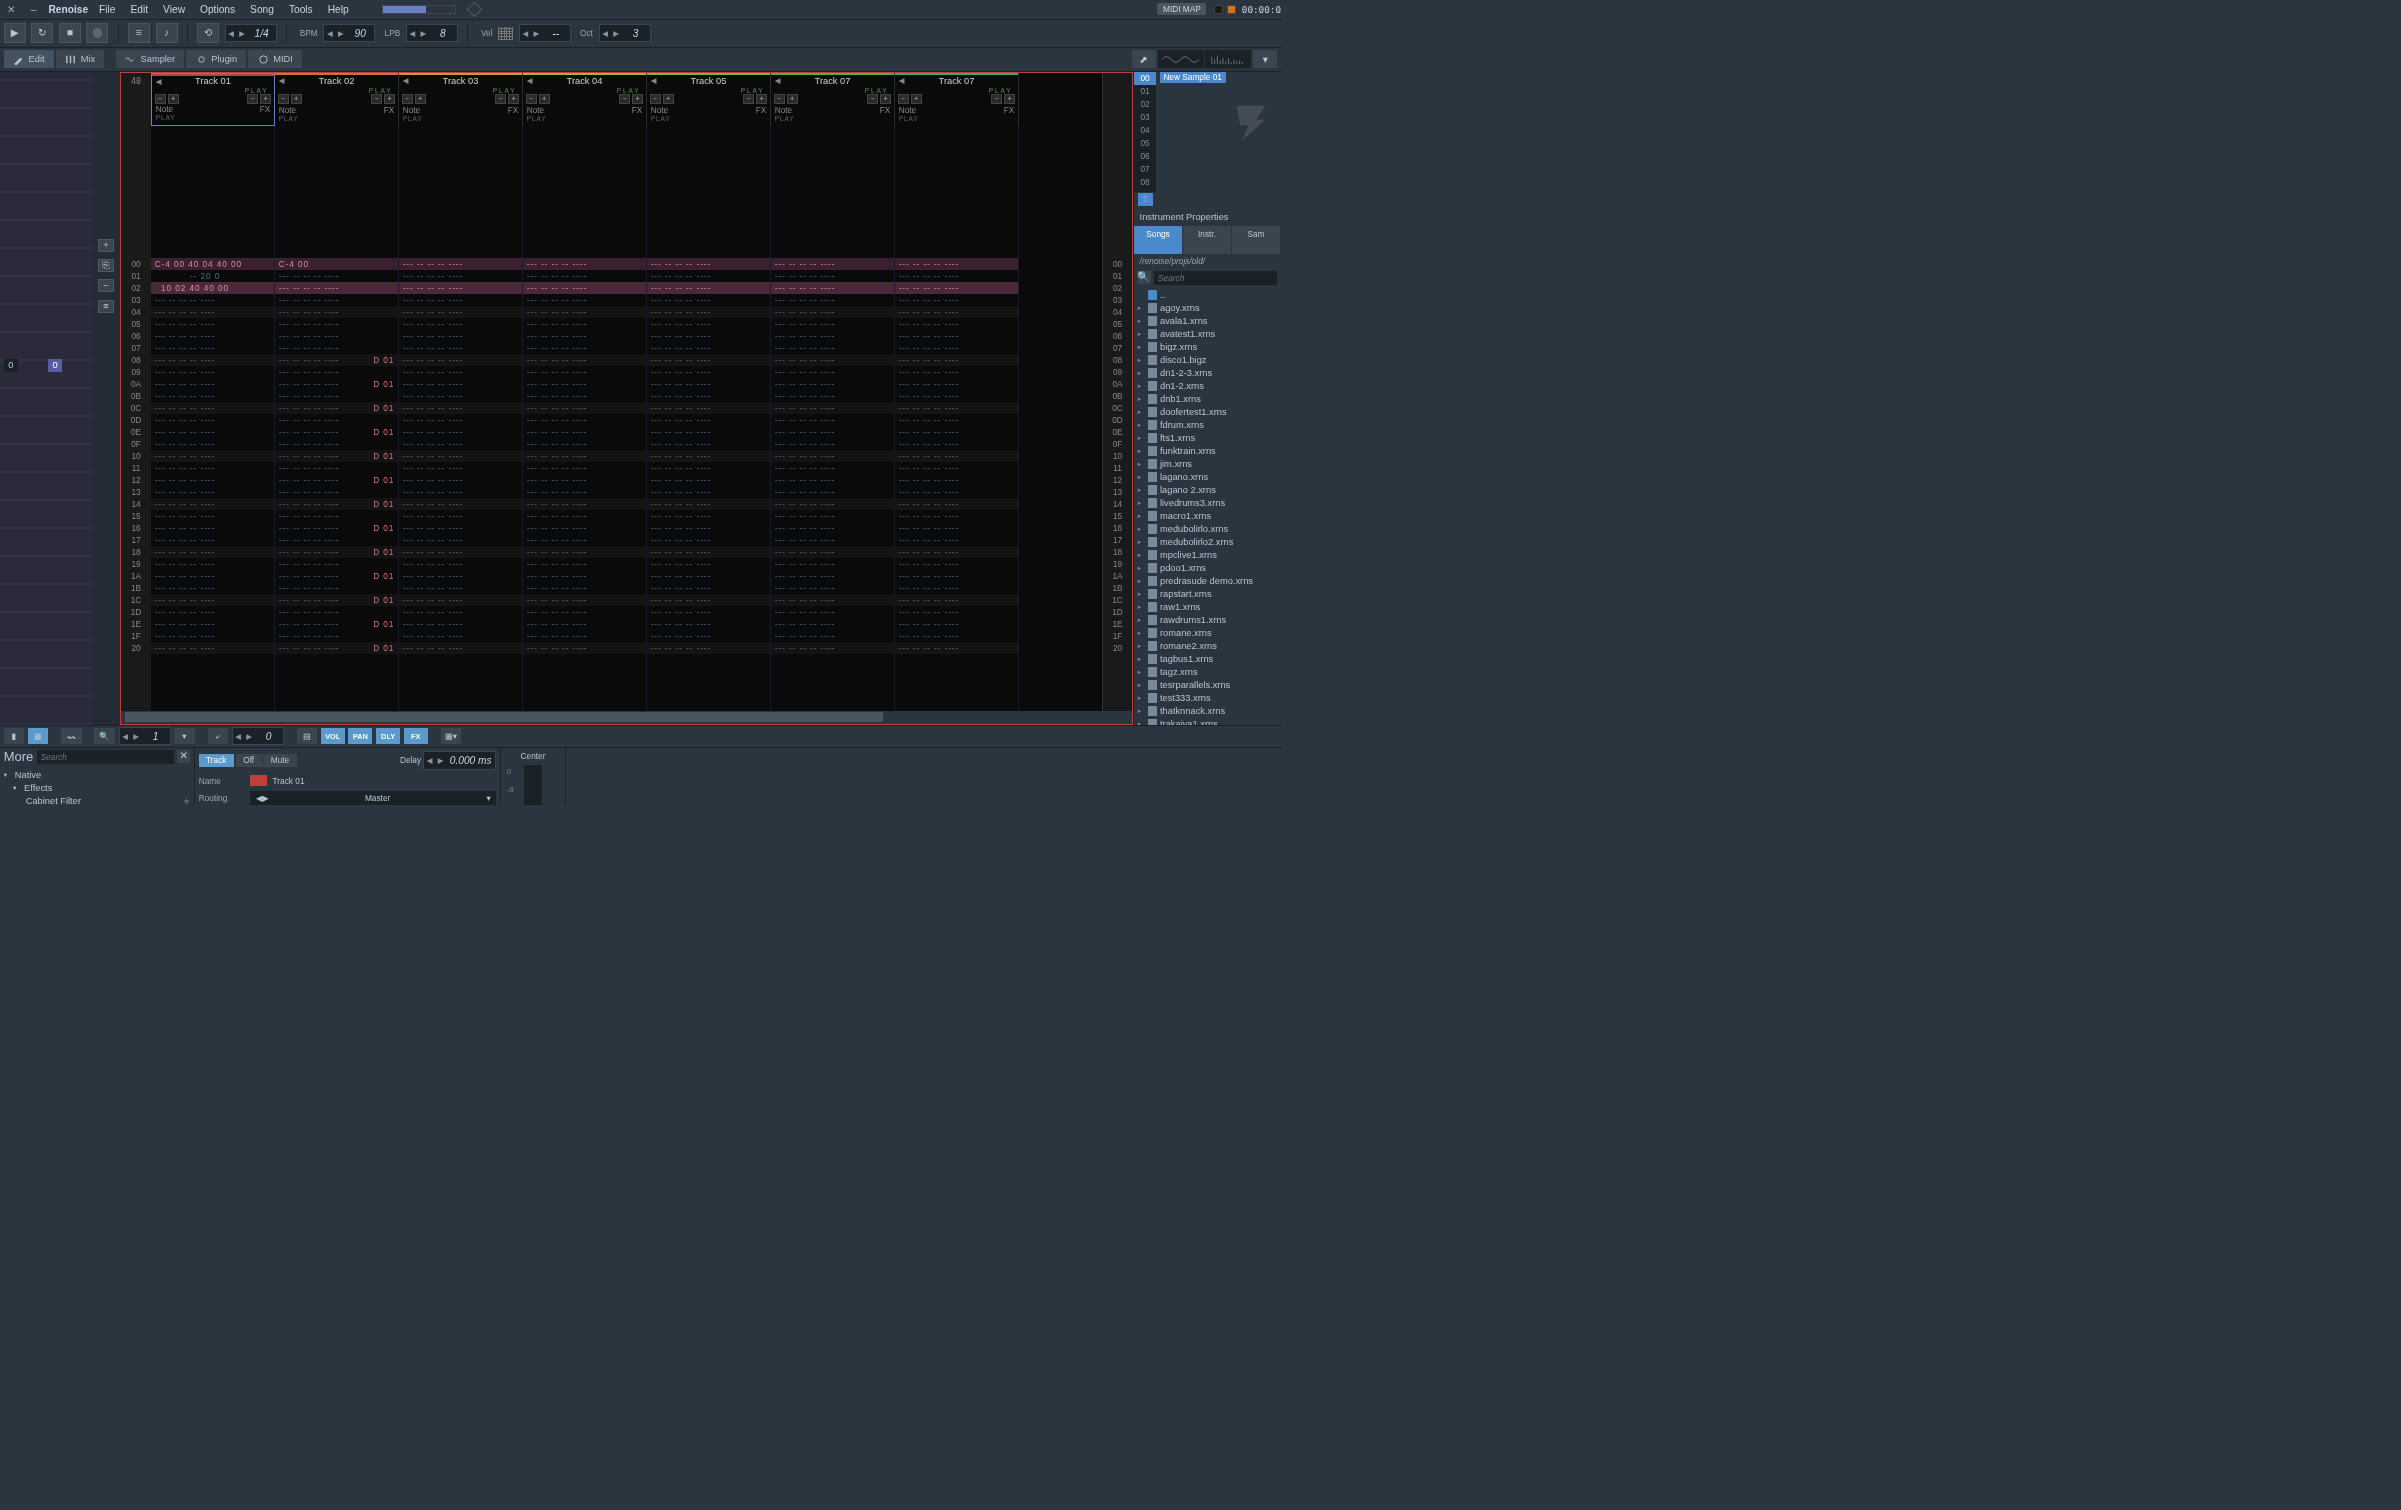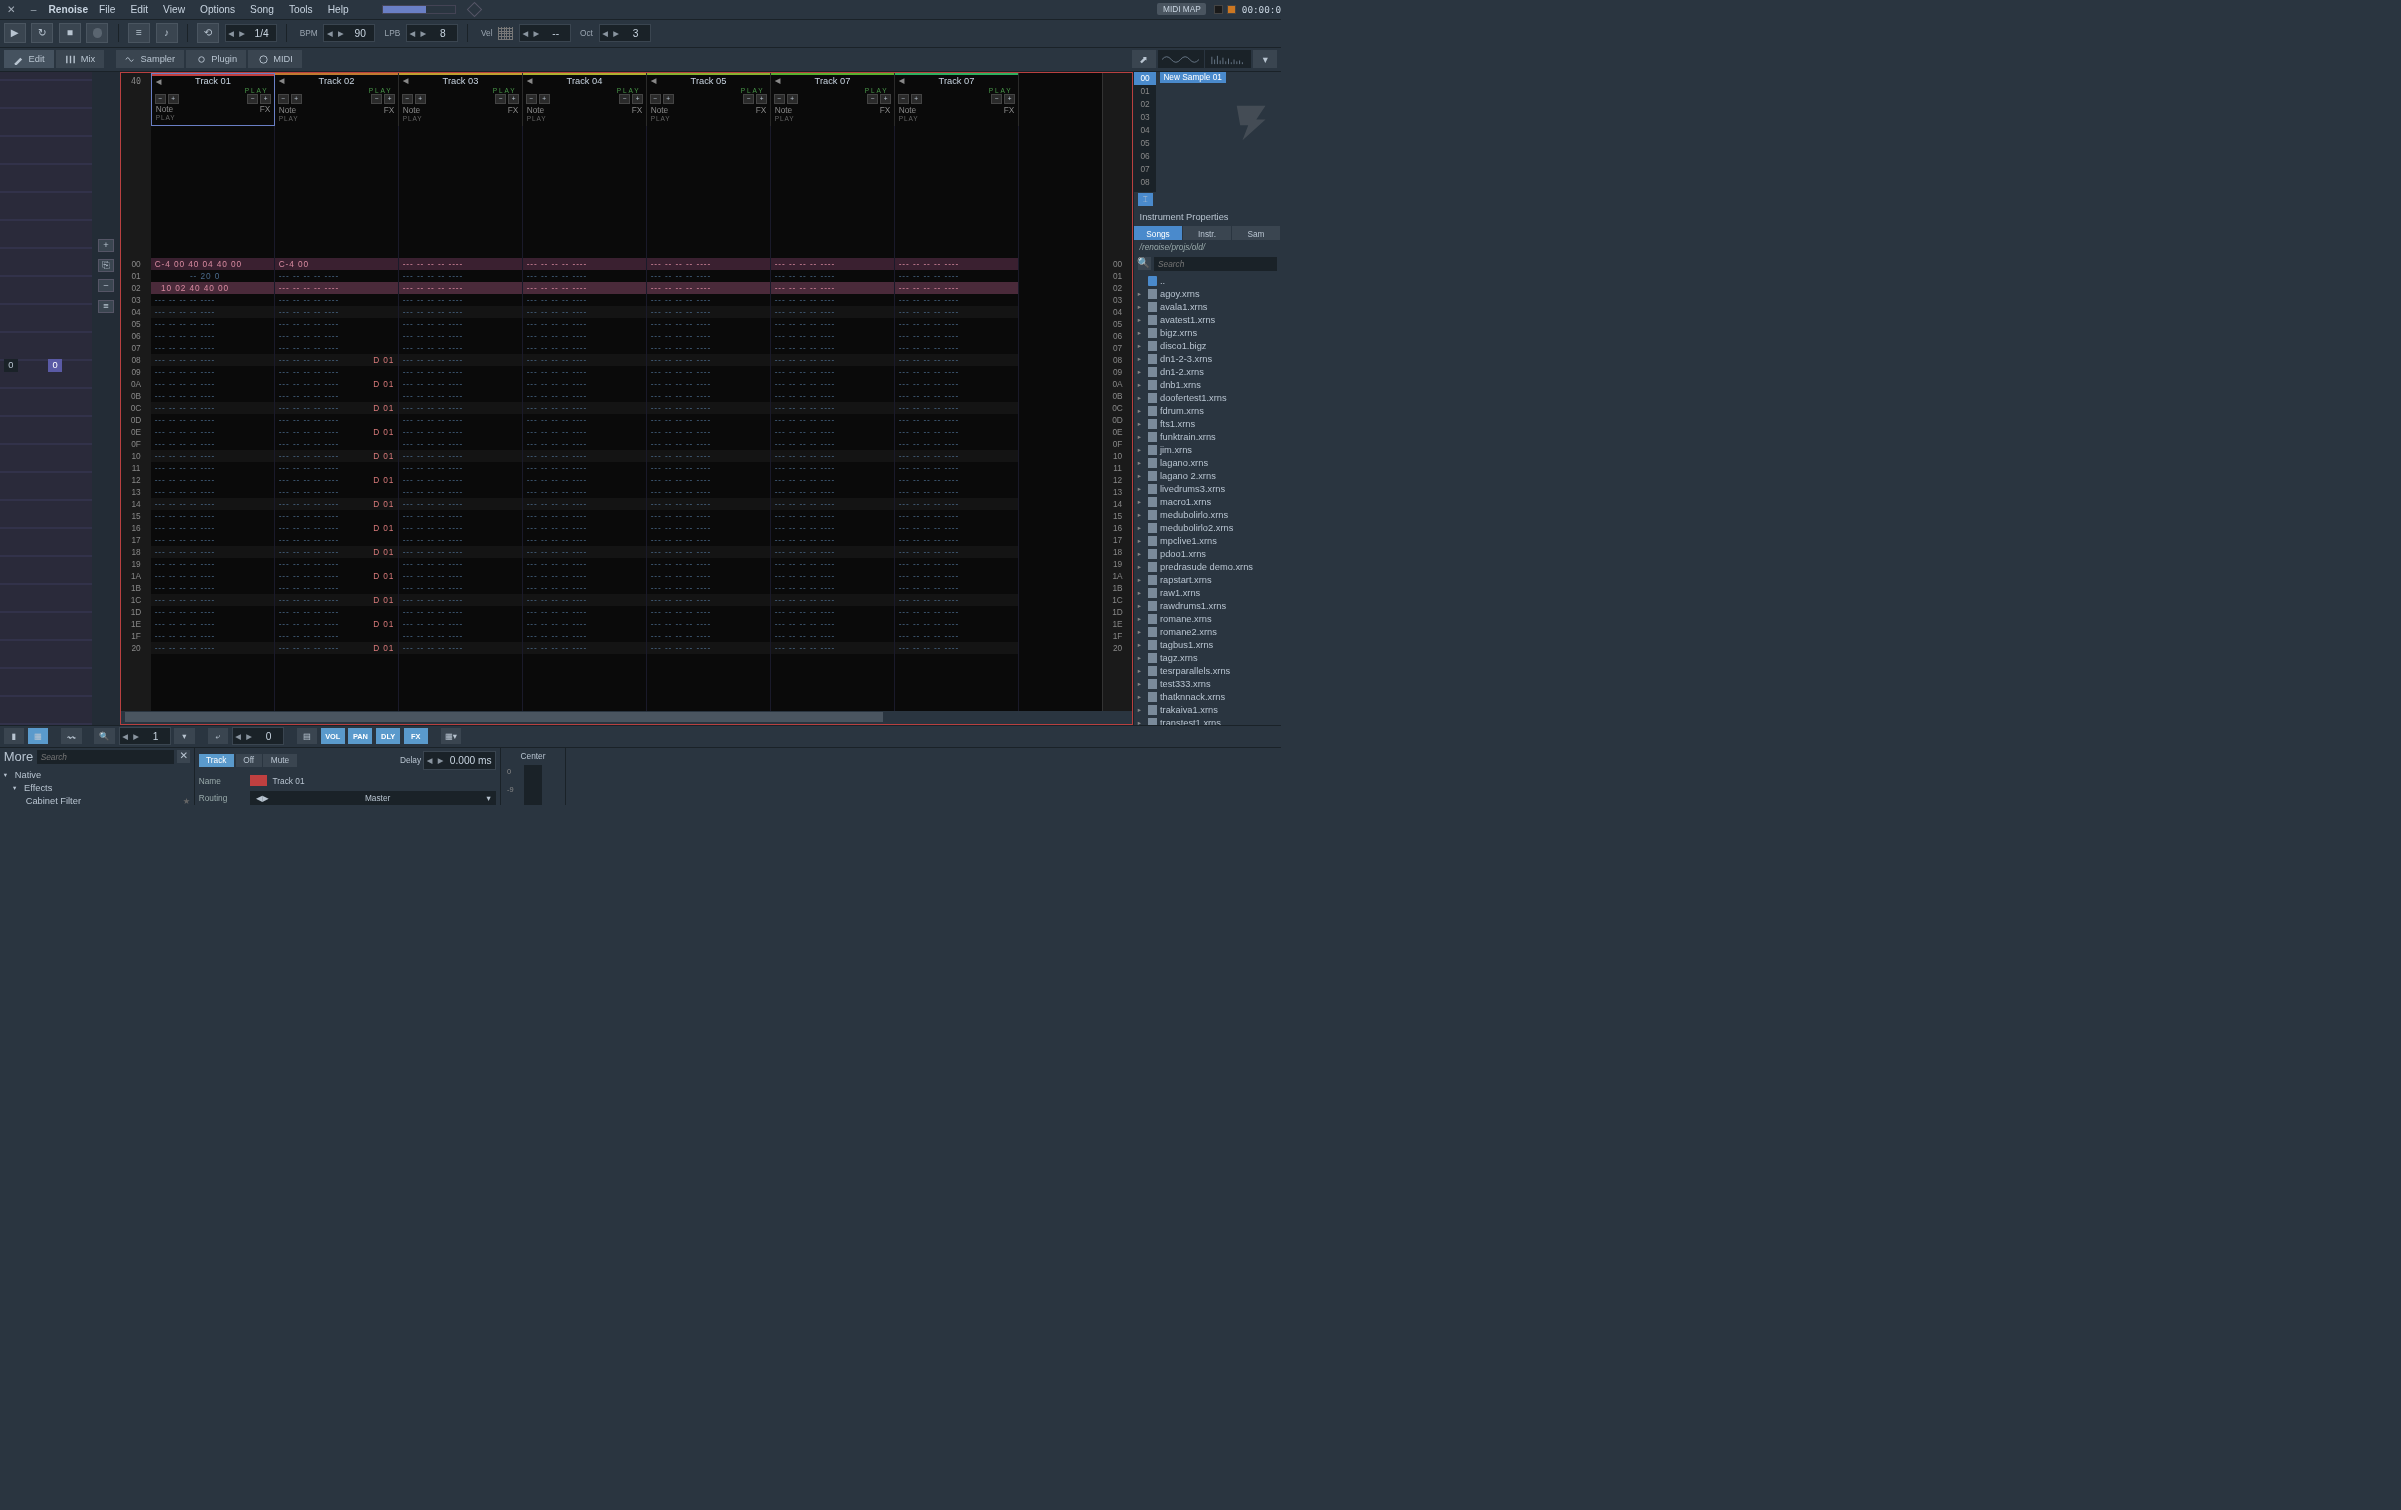--- a/index.html
+++ b/index.html
@@ -20,21 +20,21 @@
 
 
 .transport { height: 28px; background: #2a3540; display: flex; align-items: center; padding: 0 3.7px; gap: 5.6px; border-bottom: 0.9px solid #1a2228; }
 .tbtn { width: 22px; height: 20.4px; background: #3a4550; border: 0.9px solid #4a5560; display: flex; align-items: center; justify-content: center; cursor: pointer; color: #b8c4d0; }
 .tbtn.rec { background: #3a4550; }
 .tbtn.rec .dot { width: 9.3px; height: 9.3px; background: #5a6570; border-radius: 50%; }
 .tsep { width: 0.9px; height: 18.5px; background: #1a2228; margin: 0 3.7px; }
 .tlabel { color: #9aa5b0; font-size: 8.3px; margin-left: 3.7px; }
 .tspin { display: flex; align-items: center; height: 18.5px; background: #1a2228; border: 0.9px solid #3a4550; }
 .tspin .arr { width: 11px; text-align: center; cursor: pointer; font-size: 7.4px; color: #8a95a0; }
-.tspin .val { min-width: 28px; text-align: center; padding: 0 3.7px; color: #c8d4e0; }
+.tspin .val { min-width: 28px; text-align: center; padding: 0 3.7px; color: #c8d4e0; font-style: italic; }
 .vel-grid { width: 15px; height: 13px; background: repeating-linear-gradient(0deg, #777 0 0.9px, transparent 0.9px 2.8px), repeating-linear-gradient(90deg, #777 0 0.9px, transparent 0.9px 2.8px); }
 
 
 .modebar { height: 24px; background: #2a3540; display: flex; align-items: center; padding: 0 3.7px; gap: 1.9px; border-bottom: 0.9px solid #1a2228; }
 .modetab { padding: 3.7px 9.3px; background: #3a4550; display: flex; align-items: center; gap: 4.6px; cursor: pointer; font-size: 9.3px; }
 .modetab.active { background: #45525f; }
 .modebar .spacer { flex: 1; }
 .modebar .rbtn { width: 24px; height: 18.5px; background: #3a4550; display: flex; align-items: center; justify-content: center; cursor: pointer; }
 .modebar .wave-vis { width: 46px; height: 18.5px; background: #1a2228; display: flex; align-items: center; justify-content: center; }
 
@@ -90,21 +90,21 @@
 .inst-list .nums .irow.sel { background: #4a8acc; color: #fff; }
 .inst-list .content { flex: 1; background: #2a3540; position: relative; overflow: hidden; }
 .inst-list .content .iname { position: absolute; top: 0; left: 3.7px; background: #4a8acc; color: #fff; padding: 0.9px 3.7px; font-size: 8.3px; }
 .inst-list .content .logo { position: absolute; right: 3.7px; top: 28px; width: 46px; height: 46px; opacity: 0.2; }
 
 .inst-cursor { height: 16.7px; background: #2a3540; display: flex; align-items: center; padding: 0 3.7px; }
 .inst-cursor .ibtn { width: 15px; height: 13px; background: #4a8acc; font-size: 8.3px; text-align: center; line-height: 13px; }
 
 .inst-props { padding: 3.7px 5.6px; font-size: 9.3px; }
 
-.browser-tabs { display: flex; height: 14px; justify-content: flex-end; }
+.browser-tabs { display: flex; height: 28px; justify-content: flex-end; }
 .browser-tabs .btab { flex: 1; text-align: center; font-size: 8.3px; line-height: 16.7px; cursor: pointer; background: #3a4550; border-right: 0.9px solid #2a3540; }
 .browser-tabs .btab.active { background: #4a8acc; color: #fff; }
 
 .browser-path { padding: 2.8px 5.6px; font-size: 8.3px; font-style: italic; color: #9aa; }
 
 .browser-search { display: flex; align-items: center; padding: 1.9px 3.7px; gap: 3.7px; }
 .browser-search .sicon { width: 13px; height: 13px; background: #3a4550; }
 .browser-search .sinput { flex: 1; background: #1a2228; color: #888; padding: 1.9px 3.7px; font-size: 8.3px; font-style: italic; border: none; }
 
 .file-tree { flex: 1; overflow-y: auto; padding: 1.9px 3.7px; font-size: 9.3px; }

